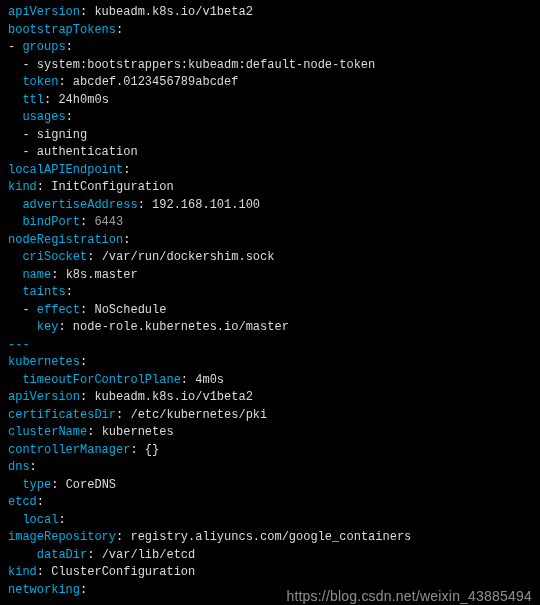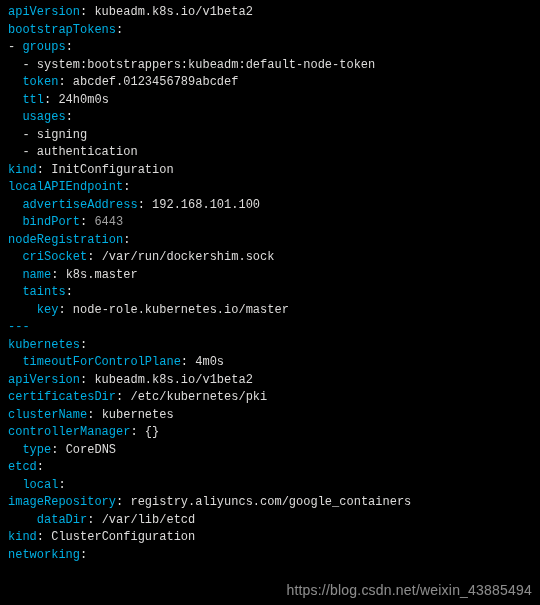--- a/index.html
+++ b/index.html
@@ -17,57 +17,59 @@
     }
     .k { color: #00afe3; margin-top: 30px; }
     .c { color: #e0e1df; }
     .v { color: #dddcdb; }
     .num { color: #a3a3a3; }
     .sep { color: #00afe3; }
     .ln { white-space: pre; }
     .watermark {
       position: absolute;
       right: 8px;
-      bottom: 6px;
+      bottom: 0;
       color: rgba(255,255,255,0.55);
       font-size: 14px;
       font-family: Arial, sans-serif;
       letter-spacing: 0.2px;
       pointer-events: none;
     }
   </style>
 </head>
 <body>
 
 <div>
 <div class="ln"><span class="k">apiVersion</span><span class="c">: </span><span class="v">kubeadm.k8s.io/v1beta2</span></div>
 <div class="ln"><span class="k">bootstrapTokens</span><span class="c">:</span></div>
 <div class="ln"><span class="c">- </span><span class="k">groups</span><span class="c">:</span></div>
 <div class="ln"><span class="c">  - </span><span class="v">system:bootstrappers:kubeadm:default-node-token</span></div>
 <div class="ln"><span class="c">  </span><span class="k">token</span><span class="c">: </span><span class="v">abcdef.0123456789abcdef</span></div>
 <div class="ln"><span class="c">  </span><span class="k">ttl</span><span class="c">: </span><span class="v">24h0m0s</span></div>
 <div class="ln"><span class="c">  </span><span class="k">usages</span><span class="c">:</span></div>
 <div class="ln"><span class="c">  - </span><span class="v">signing</span></div>
 <div class="ln"><span class="c">  - </span><span class="v">authentication</span></div>
+<div class="ln"><span class="k">localAPIEndpoint</span><span class="c">:</span></div>
 <div class="ln"><span class="k">kind</span><span class="c">: </span><span class="v">InitConfiguration</span></div>
-<div class="ln"><span class="k">localAPIEndpoint</span><span class="c">:</span></div>
 <div class="ln"><span class="c">  </span><span class="k">advertiseAddress</span><span class="c">: </span><span class="v">192.168.101.100</span></div>
 <div class="ln"><span class="c">  </span><span class="k">bindPort</span><span class="c">: </span><span class="num">6443</span></div>
 <div class="ln"><span class="k">nodeRegistration</span><span class="c">:</span></div>
 <div class="ln"><span class="c">  </span><span class="k">criSocket</span><span class="c">: </span><span class="v">/var/run/dockershim.sock</span></div>
 <div class="ln"><span class="c">  </span><span class="k">name</span><span class="c">: </span><span class="v">k8s.master</span></div>
 <div class="ln"><span class="c">  </span><span class="k">taints</span><span class="c">:</span></div>
+<div class="ln"><span class="c">  - </span><span class="k">effect</span><span class="c">: </span><span class="v">NoSchedule</span></div>
 <div class="ln"><span class="c">    </span><span class="k">key</span><span class="c">: </span><span class="v">node-role.kubernetes.io/master</span></div>
 <div class="ln"><span class="sep">---</span></div>
 <div class="ln"><span class="k">kubernetes</span><span class="c">:</span></div>
 <div class="ln"><span class="c">  </span><span class="k">timeoutForControlPlane</span><span class="c">: </span><span class="v">4m0s</span></div>
 <div class="ln"><span class="k">apiVersion</span><span class="c">: </span><span class="v">kubeadm.k8s.io/v1beta2</span></div>
 <div class="ln"><span class="k">certificatesDir</span><span class="c">: </span><span class="v">/etc/kubernetes/pki</span></div>
 <div class="ln"><span class="k">clusterName</span><span class="c">: </span><span class="v">kubernetes</span></div>
 <div class="ln"><span class="k">controllerManager</span><span class="c">: </span><span class="v">{}</span></div>
+<div class="ln"><span class="k">dns</span><span class="c">:</span></div>
 <div class="ln"><span class="c">  </span><span class="k">type</span><span class="c">: </span><span class="v">CoreDNS</span></div>
 <div class="ln"><span class="k">etcd</span><span class="c">:</span></div>
 <div class="ln"><span class="c">  </span><span class="k">local</span><span class="c">:</span></div>
 <div class="ln"><span class="k">imageRepository</span><span class="c">: </span><span class="v">registry.aliyuncs.com/google_containers</span></div>
 <div class="ln"><span class="c">    </span><span class="k">dataDir</span><span class="c">: </span><span class="v">/var/lib/etcd</span></div>
 <div class="ln"><span class="k">kind</span><span class="c">: </span><span class="v">ClusterConfiguration</span></div>
 <div class="ln"><span class="k">networking</span><span class="c">:</span></div>
 
 </div>
 

